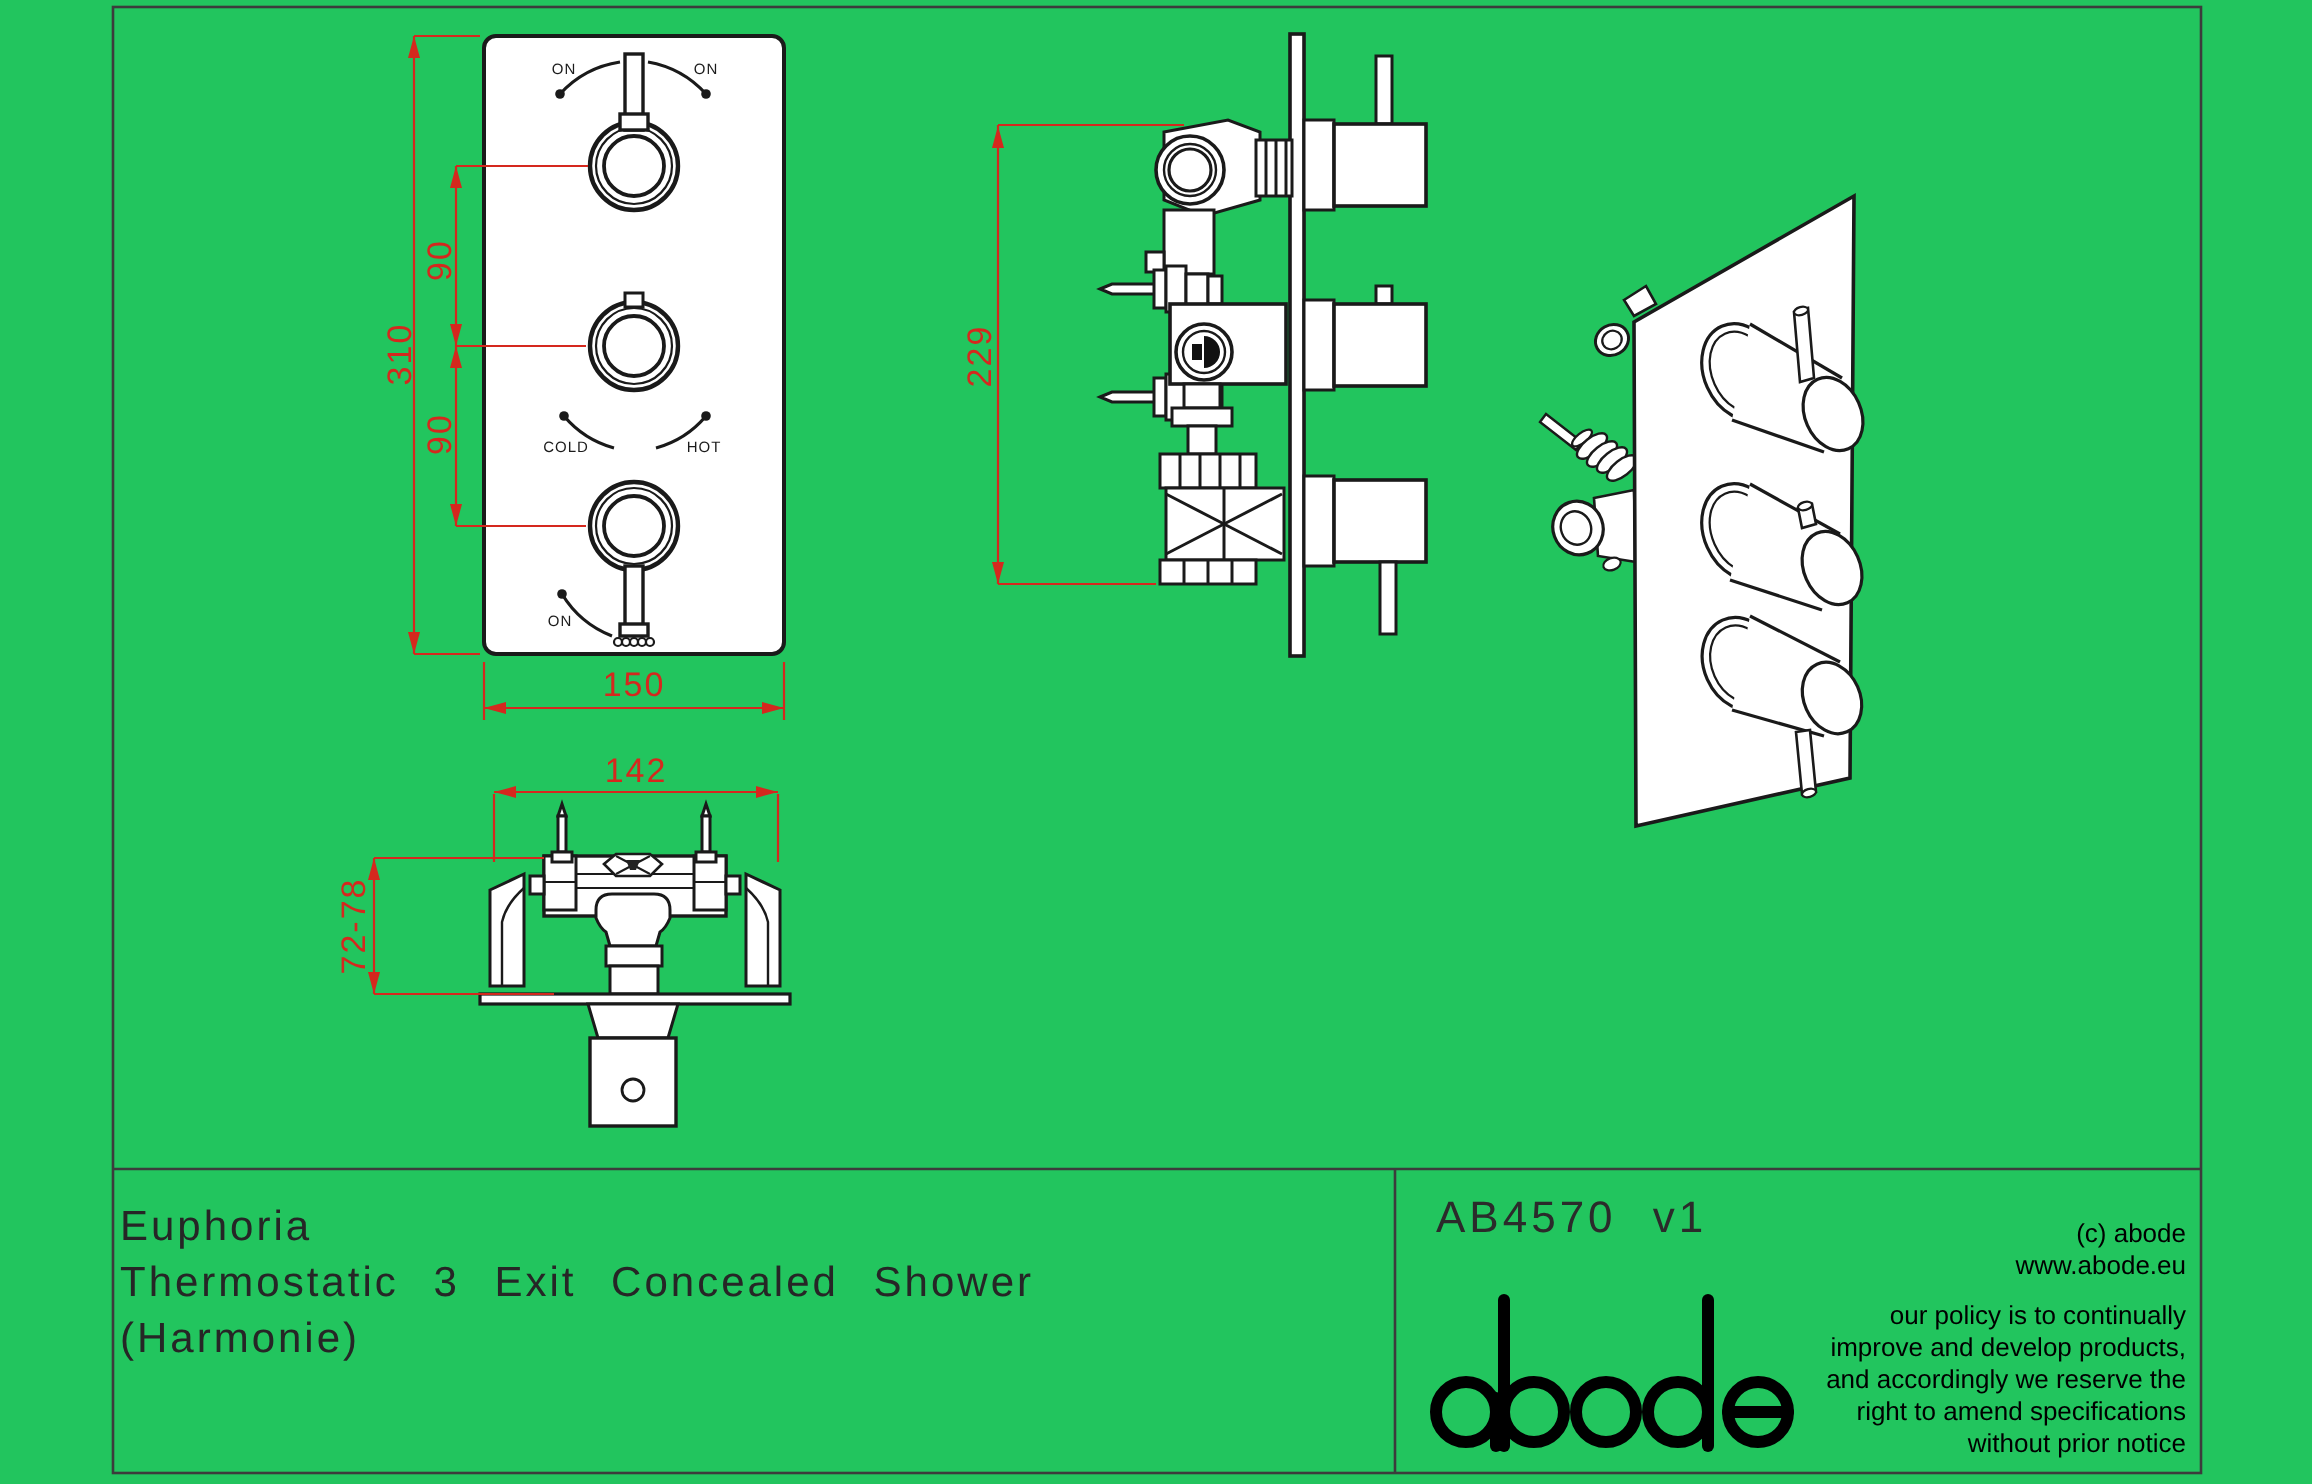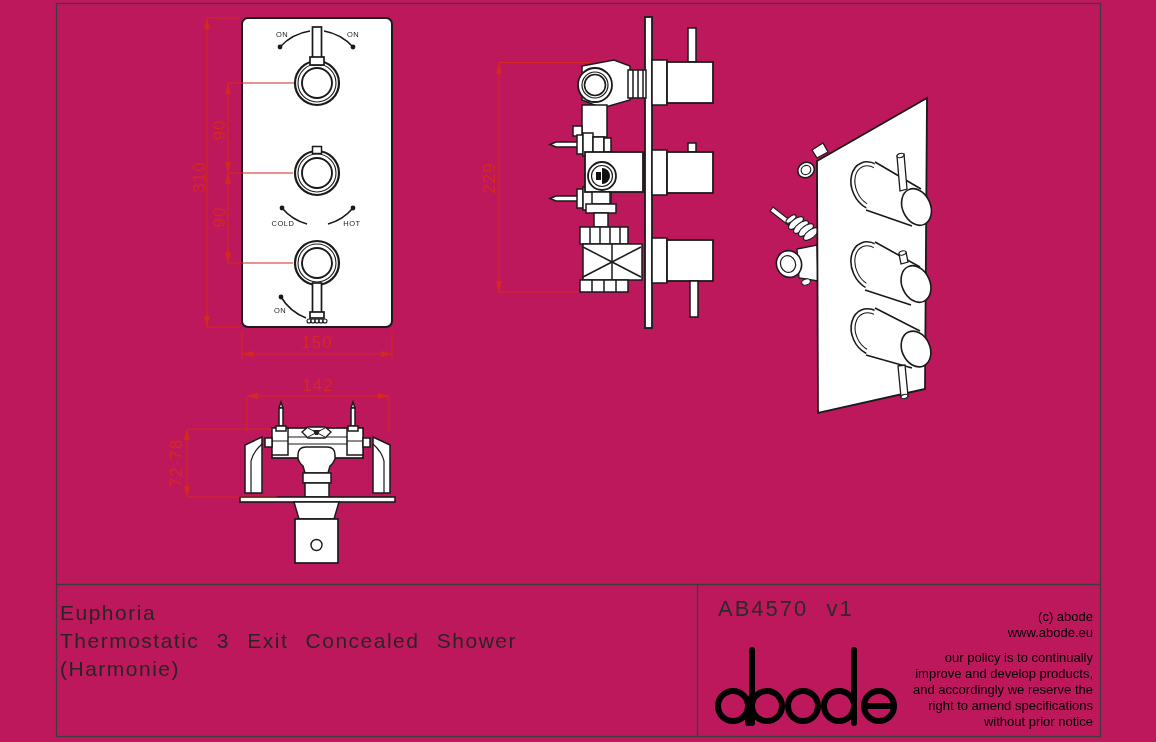--- a/index.html
+++ b/index.html
@@ -1,16 +1,16 @@
 <!DOCTYPE html>
 <html><head>
 <meta charset="utf-8">
 <style>
   html,body{margin:0;padding:0;background:#fff;}
-  #page{position:relative;width:1156px;height:742px;background:#be185d;overflow:hidden;
+  #page{position:relative;width:1156px;height:742px;background:#22c55e;overflow:hidden;
         font-family:"Liberation Sans", sans-serif;text-decoration:underline;}
   svg{position:absolute;left:0;top:0;}
   svg text{font-family:"Liberation Sans", sans-serif;}
   .cad-small{font-size:7.5px;letter-spacing:0.5px;fill:#1b1b1b;}
   .dim-text{font-size:17px;letter-spacing:1px;fill:#d5281e;}
   .tb-title{font-size:21px;letter-spacing:1.5px;fill:#262626;}
   .tb-title2{font-size:21px;letter-spacing:1.5px;word-spacing:10px;fill:#262626;}
   .tb-code{font-size:22px;letter-spacing:2px;word-spacing:10px;fill:#2b2b2b;}
   .tb-right{font-size:13px;fill:#000;}
 </style>

